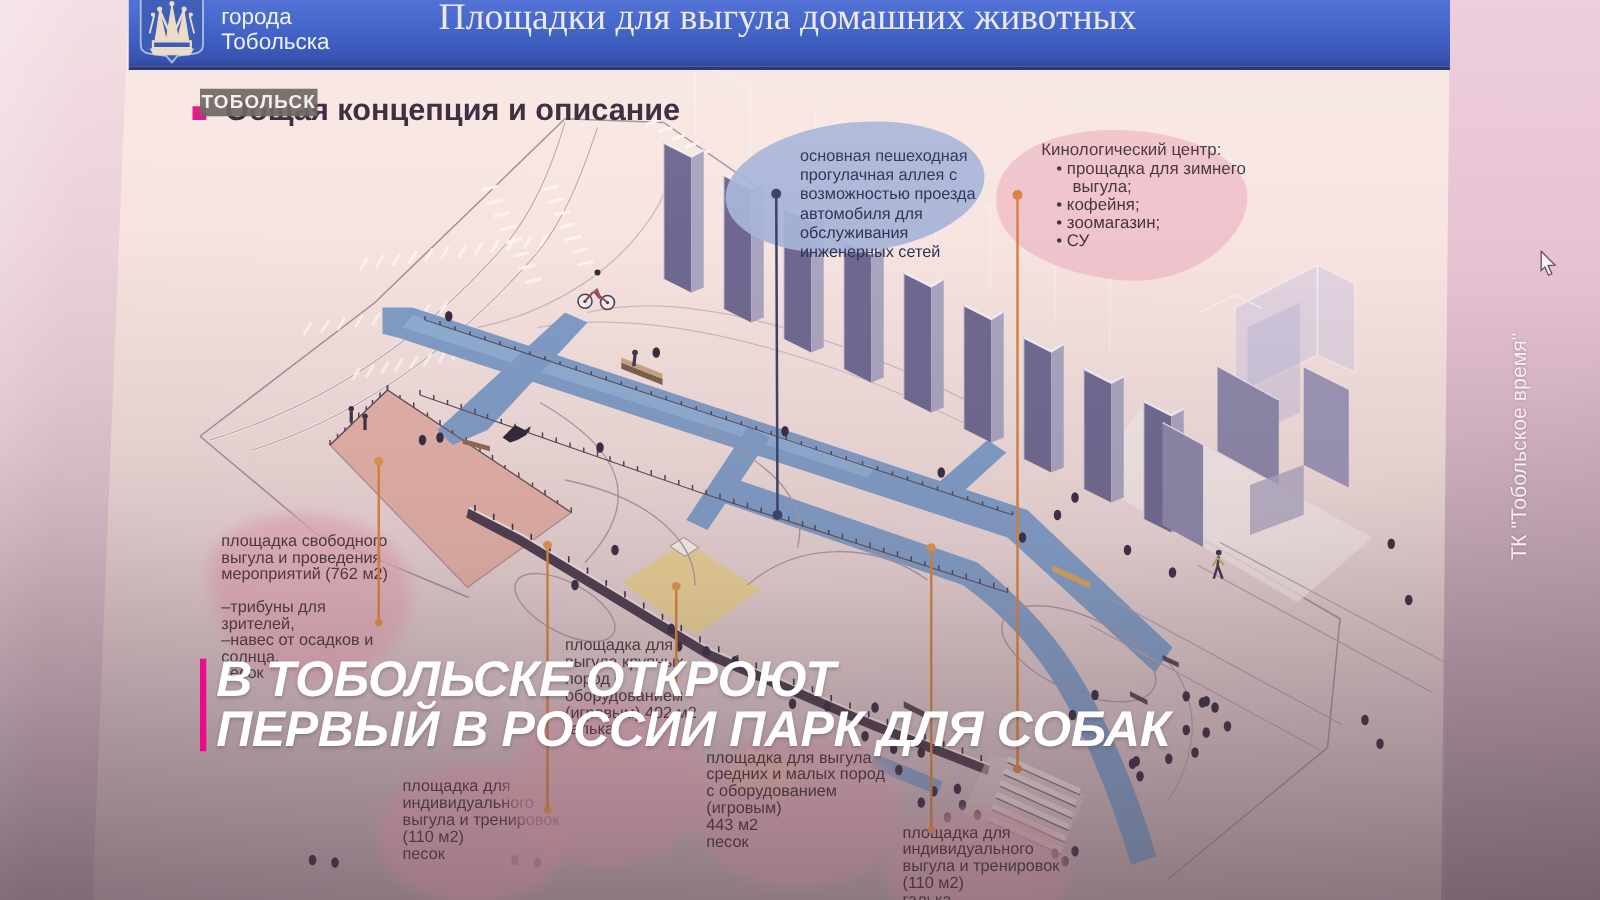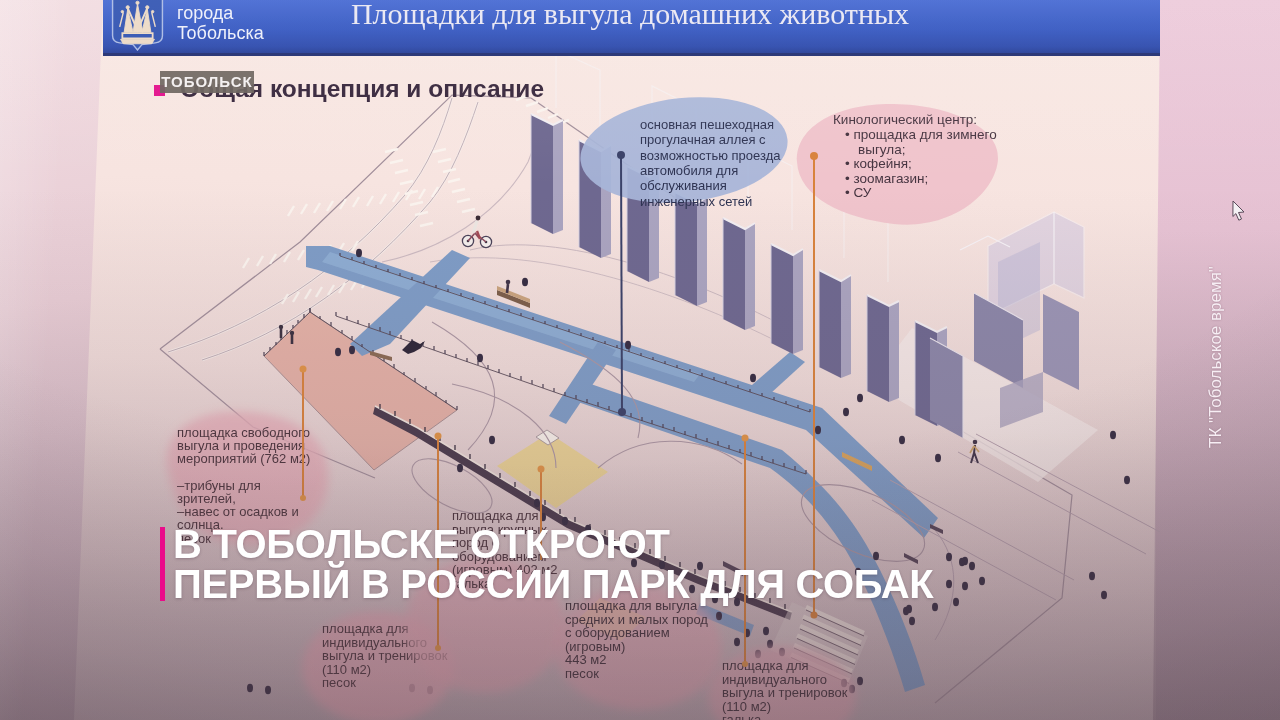--- a/index.html
+++ b/index.html
@@ -630,21 +630,21 @@
     color:#f3eff0;font-size:15px;font-weight:bold;letter-spacing:1px;text-align:center;line-height:22px;">ТОБОЛЬСК</div>
 
   <div class="abs" style="left:0;top:0;width:1280px;height:720px;pointer-events:none;
     background:
      radial-gradient(135% 105% at 45% 16%, rgba(255,255,255,0) 46%, rgba(88,64,74,0.17) 76%, rgba(70,50,60,0.34) 100%),
      linear-gradient(180deg, rgba(255,250,245,0.10) 0%, rgba(255,255,255,0) 26%, rgba(108,84,94,0.11) 60%, rgba(82,62,72,0.30) 100%);"></div>
 
   <div class="abs" style="left:160px;top:527px;width:5px;height:74px;background:#ea0b8a;"></div>
 
   <div class="abs" style="left:173px;top:524px;font-size:40px;font-weight:bold;color:#ffffff;line-height:40px;letter-spacing:-0.3px;
-    text-shadow:0 1px 3px rgba(60,40,60,0.3);">В&nbsp;ТОБОЛЬСКЕ ОТКРОЮТ<br>ПЕРВЫЙ В&nbsp;РОССИИ ПАРК ДЛЯ СОБАК</div>
+    text-shadow:0 1px 3px rgba(60,40,60,0.3);font-style:italic;">В&nbsp;ТОБОЛЬСКЕ ОТКРОЮТ<br>ПЕРВЫЙ В&nbsp;РОССИИ ПАРК ДЛЯ СОБАК</div>
 
   <div class="abs" style="left:1216px;top:357px;transform:translate(-50%,-50%) rotate(-90deg);
     font-size:17px;color:#f7eef4;white-space:nowrap;text-shadow:0 0 2px rgba(120,80,100,0.55);">ТК "Тобольское время"</div>
 
   <svg class="abs" style="left:1231px;top:200px;" width="16" height="22" viewBox="0 0 16 22">
     <path d="M2 1 L13 12 L7.5 12.5 L10.5 19 L7.8 20.2 L4.9 13.6 L1.9 16.5 Z" fill="#f4f1f4" stroke="#5a4a5a" stroke-width="1"></path>
   </svg>
 
 </div>
 

